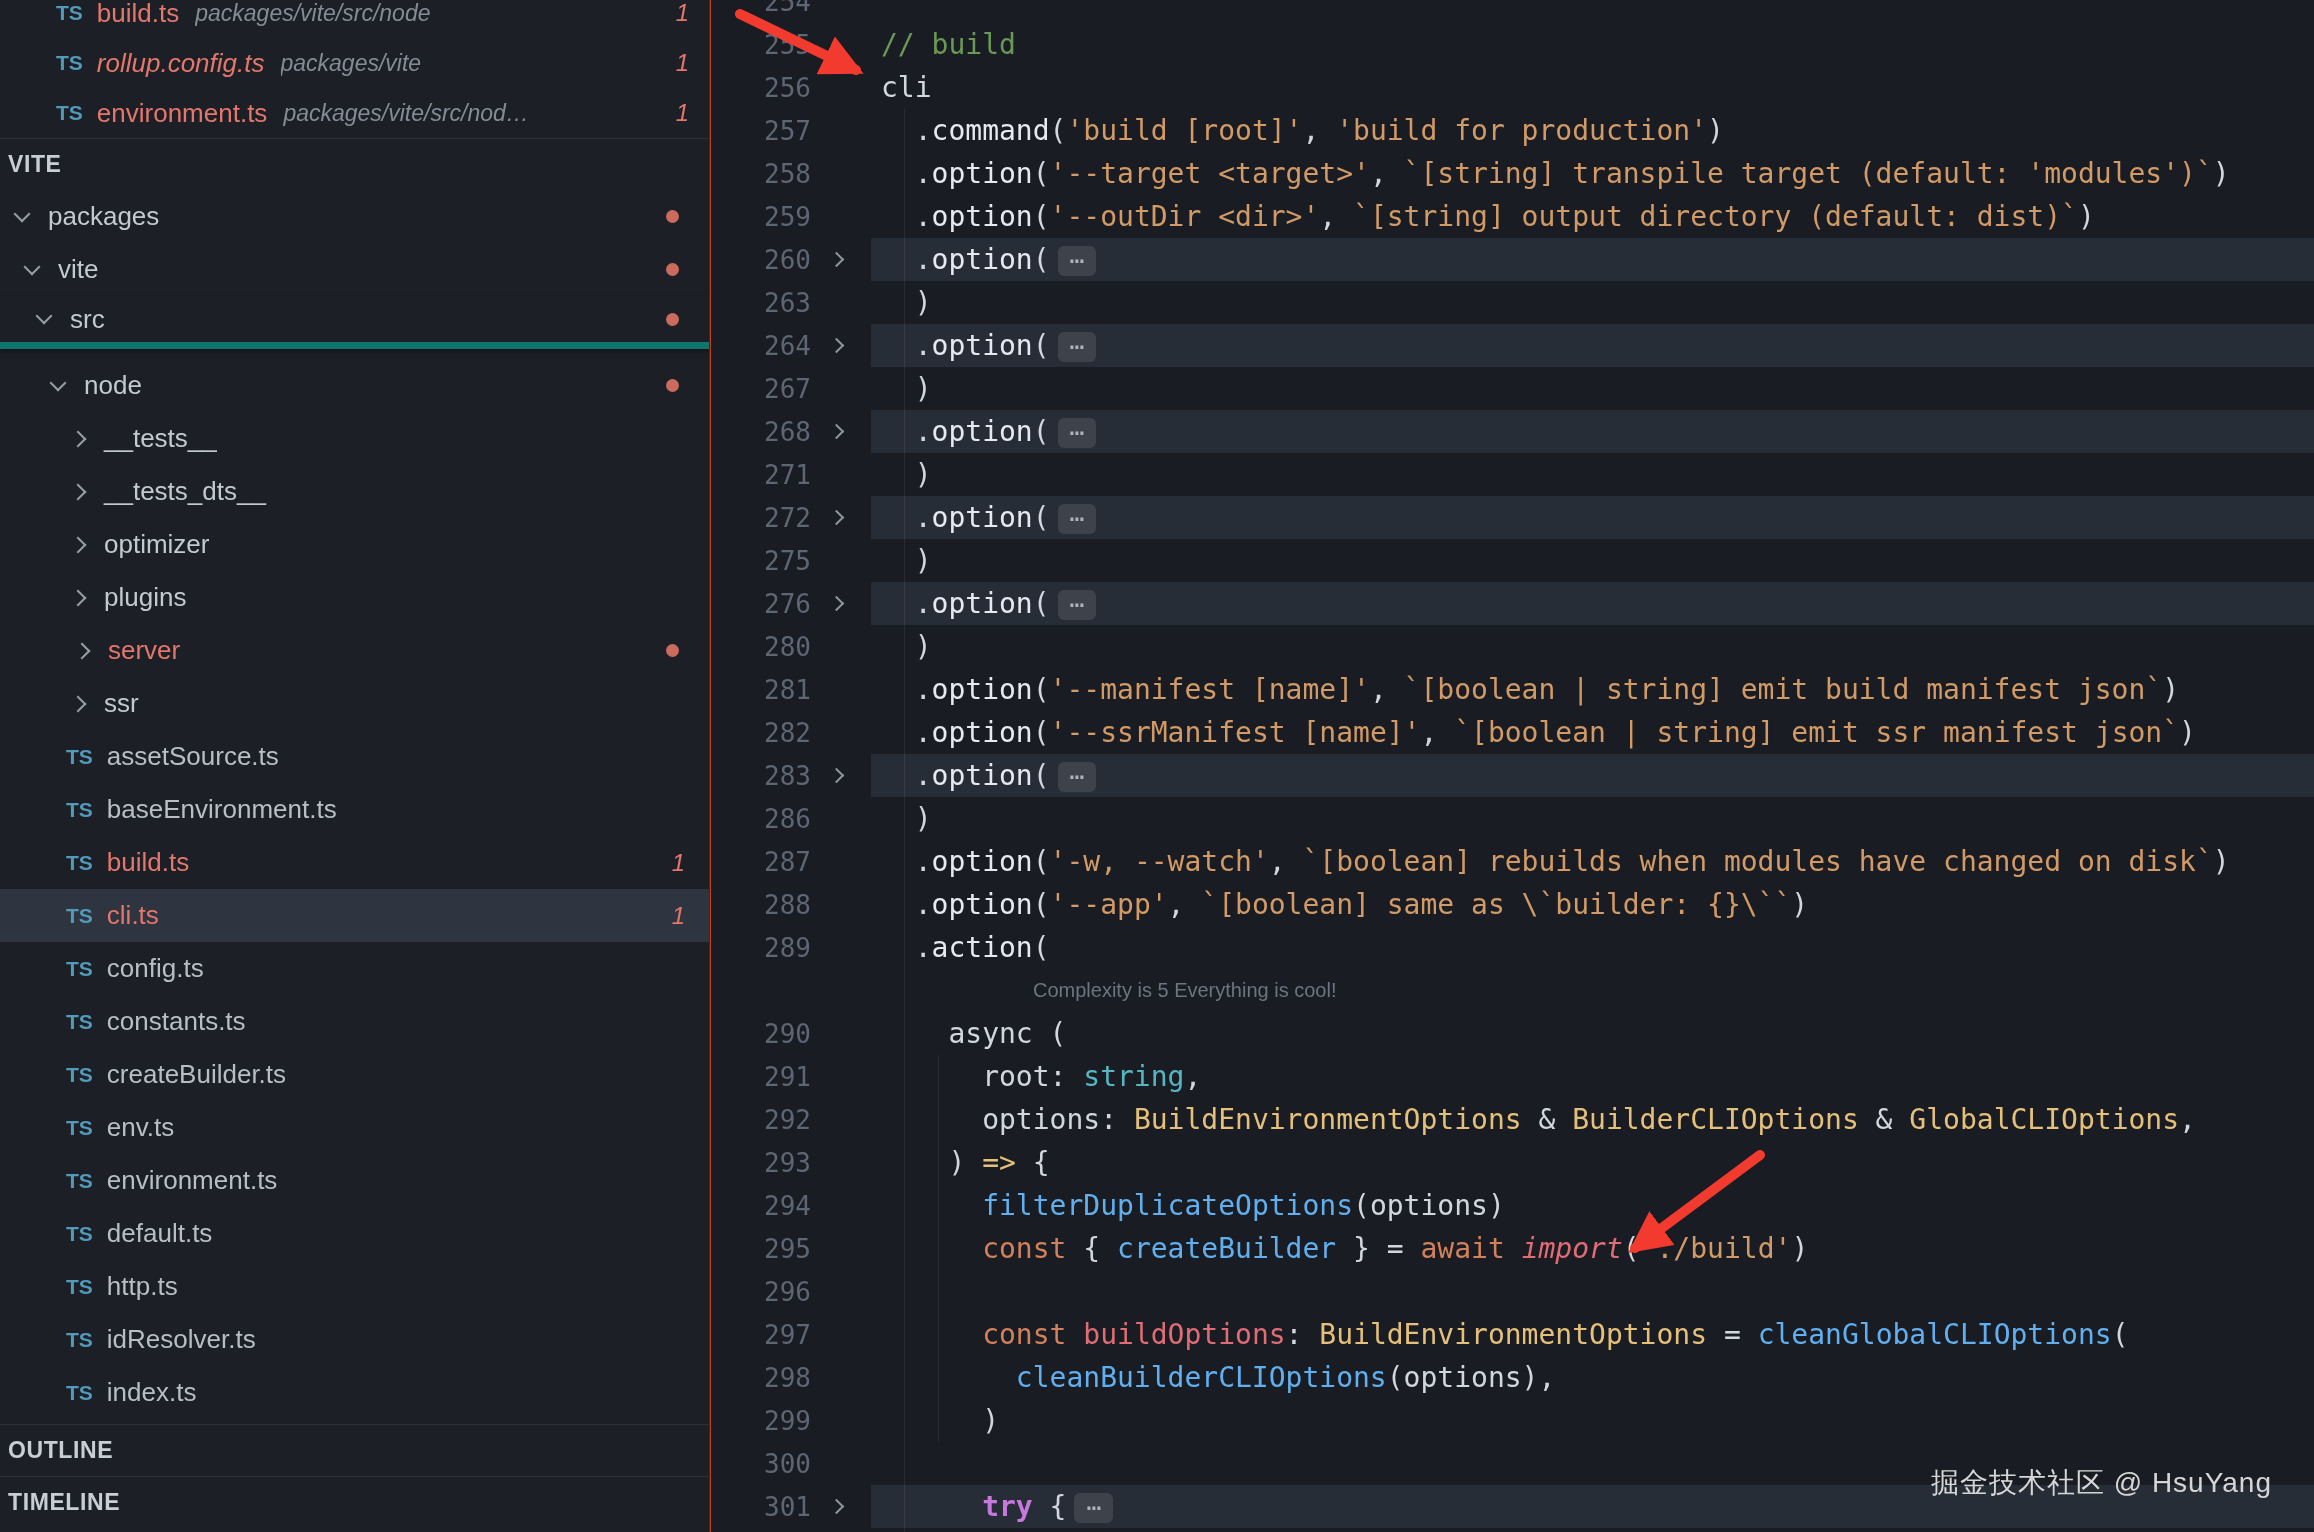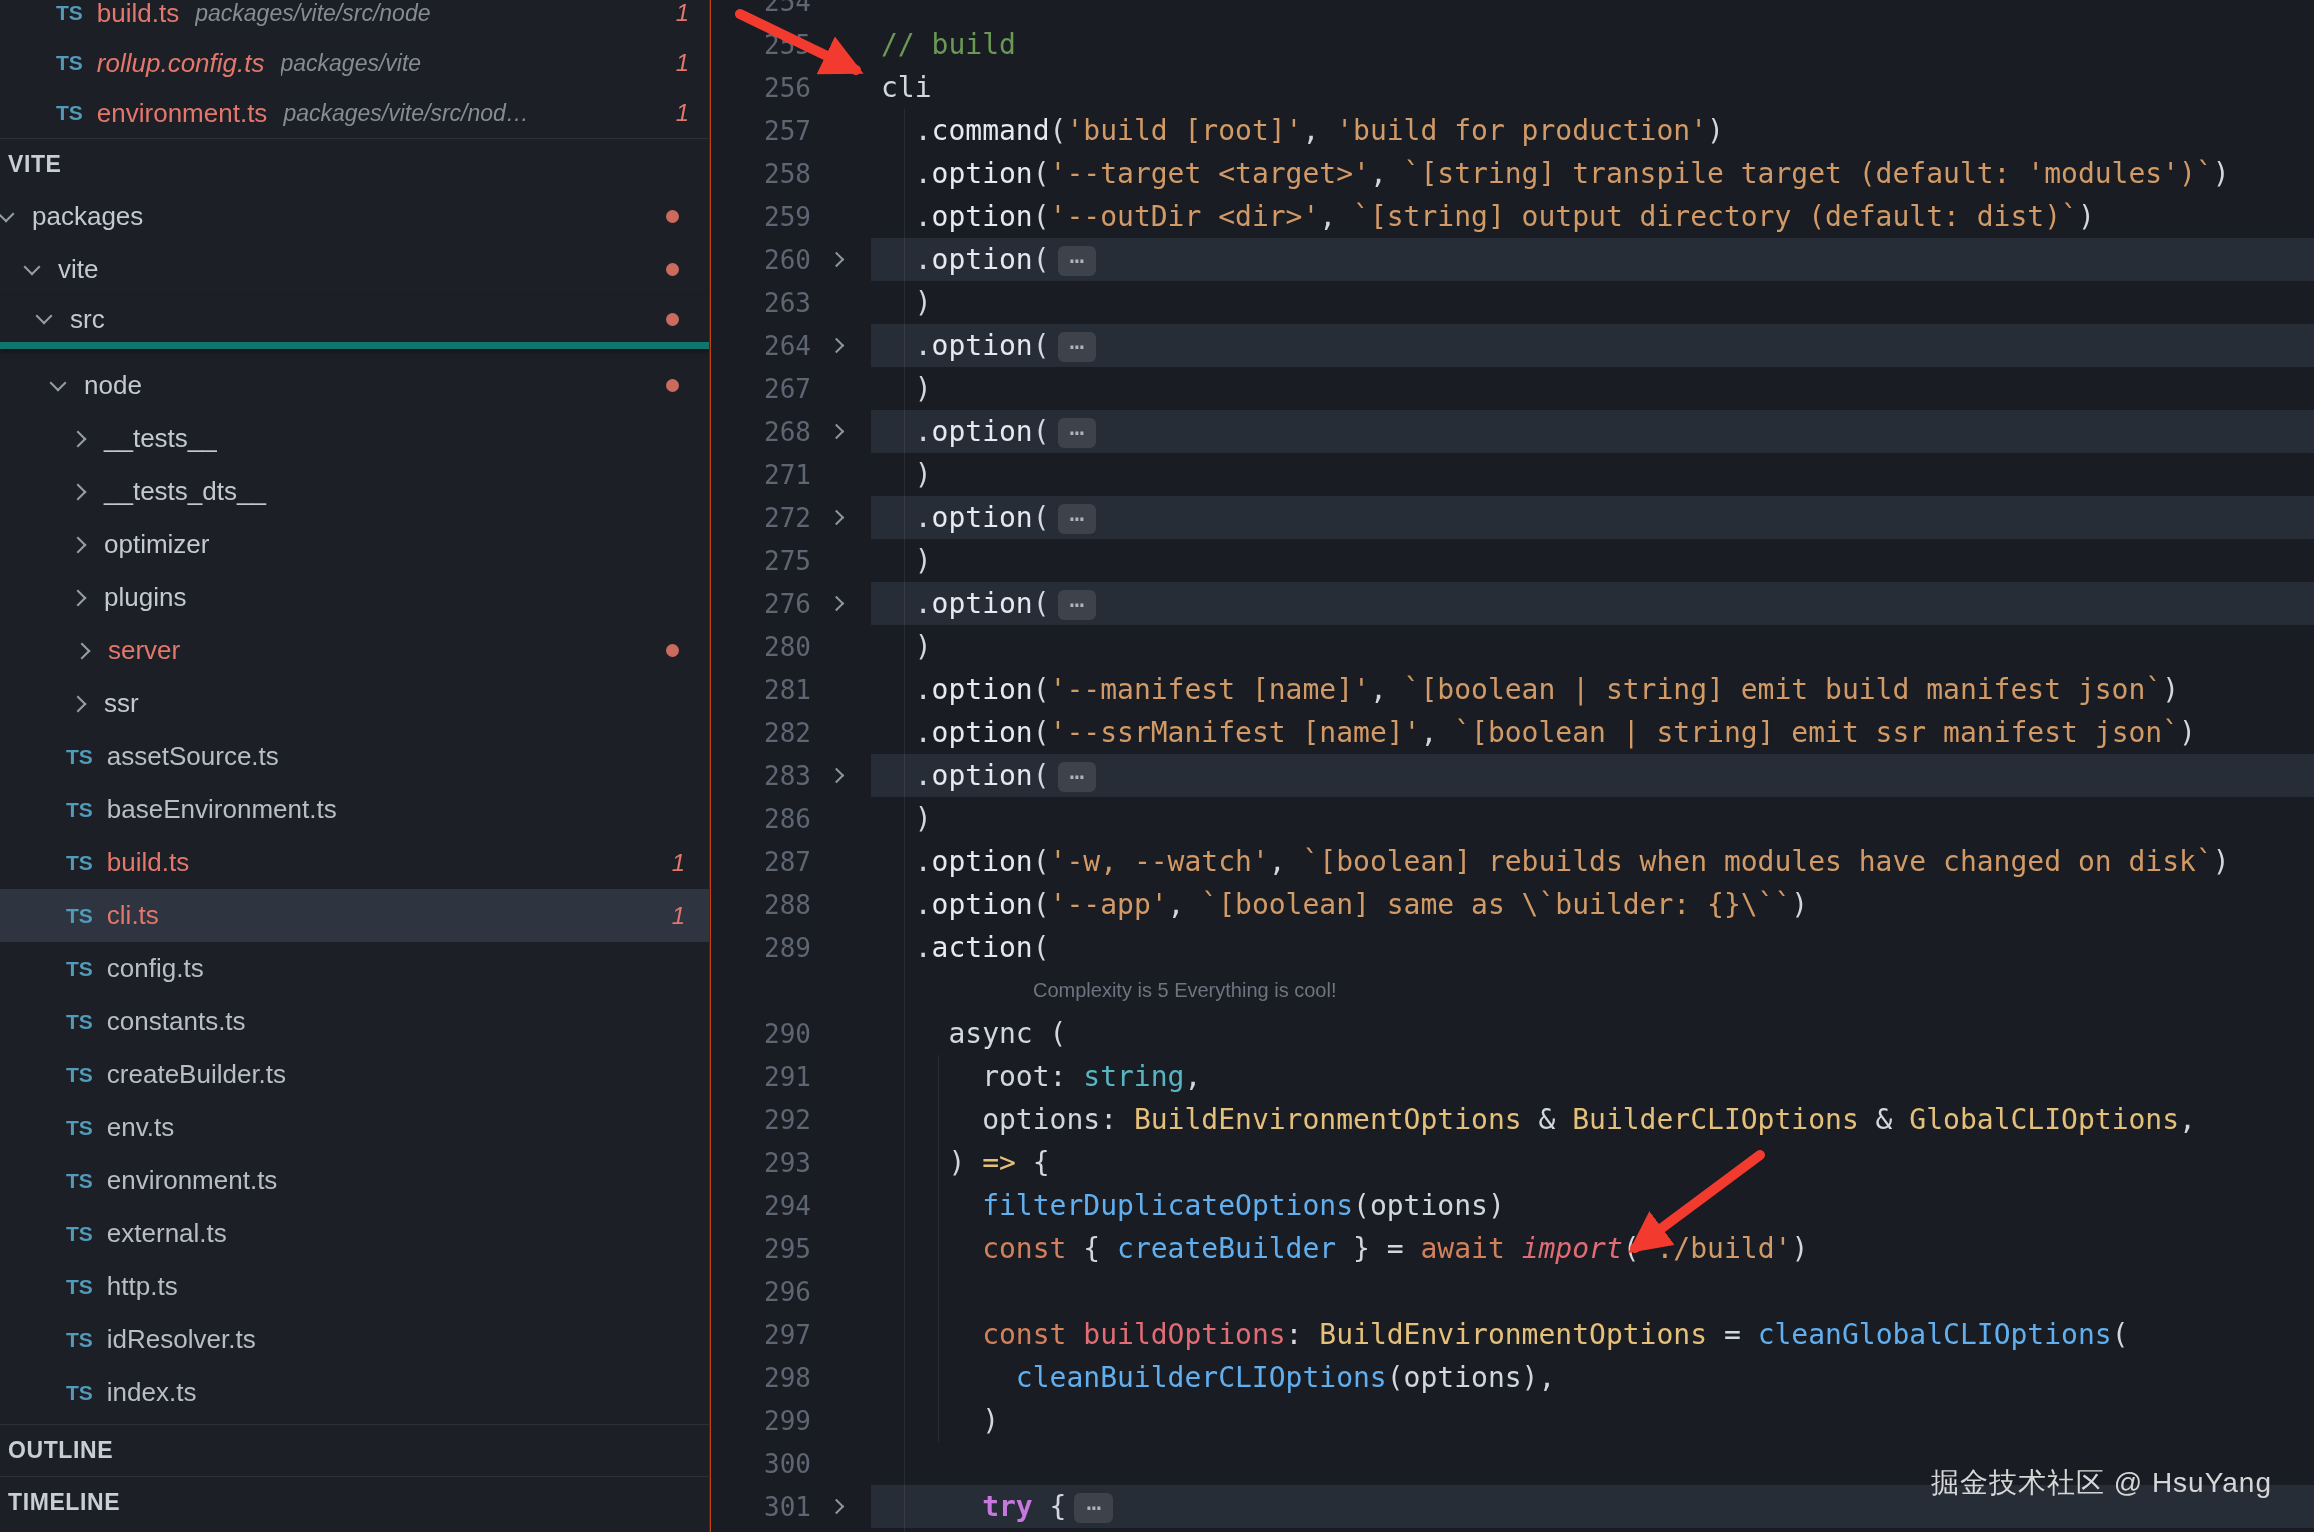--- a/index.html
+++ b/index.html
@@ -118,21 +118,21 @@
           <span class="ts-icon">TS</span>
           <span class="oe-name">environment.ts</span>
           <span class="oe-path">packages/vite/src/nod…</span>
           <span class="count">1</span>
         </div>
       </div>
     <div class="sec-h" id="vite-header">
       <span>VITE</span>
     </div>
     <div id="tree">
-        <div class="tree-row" style="padding-left: 0;">
+        <div class="tree-row" style="padding-left: 16px;">
           <span class="twrap">
             <span class="chev open"></span>
           </span>
           <span class="tree-label folder">packages</span>
           <span class="dot"></span>
         </div>
         <div class="tree-row" style="padding-left: 26px;">
           <span class="twrap">
             <span class="chev open"></span>
           </span>
@@ -223,21 +223,21 @@
         <div class="tree-row" style="padding-left: 66px;">
           <span class="ts-icon">TS</span>
           <span class="tree-label">env.ts</span>
         </div>
         <div class="tree-row" style="padding-left: 66px;">
           <span class="ts-icon">TS</span>
           <span class="tree-label">environment.ts</span>
         </div>
         <div class="tree-row" style="padding-left: 66px;">
           <span class="ts-icon">TS</span>
-          <span class="tree-label">external.ts</span>
+          <span class="tree-label">default.ts</span>
         </div>
         <div class="tree-row" style="padding-left: 66px;">
           <span class="ts-icon">TS</span>
           <span class="tree-label">http.ts</span>
         </div>
         <div class="tree-row" style="padding-left: 66px;">
           <span class="ts-icon">TS</span>
           <span class="tree-label">idResolver.ts</span>
         </div>
         <div class="tree-row" style="padding-left: 66px;">

